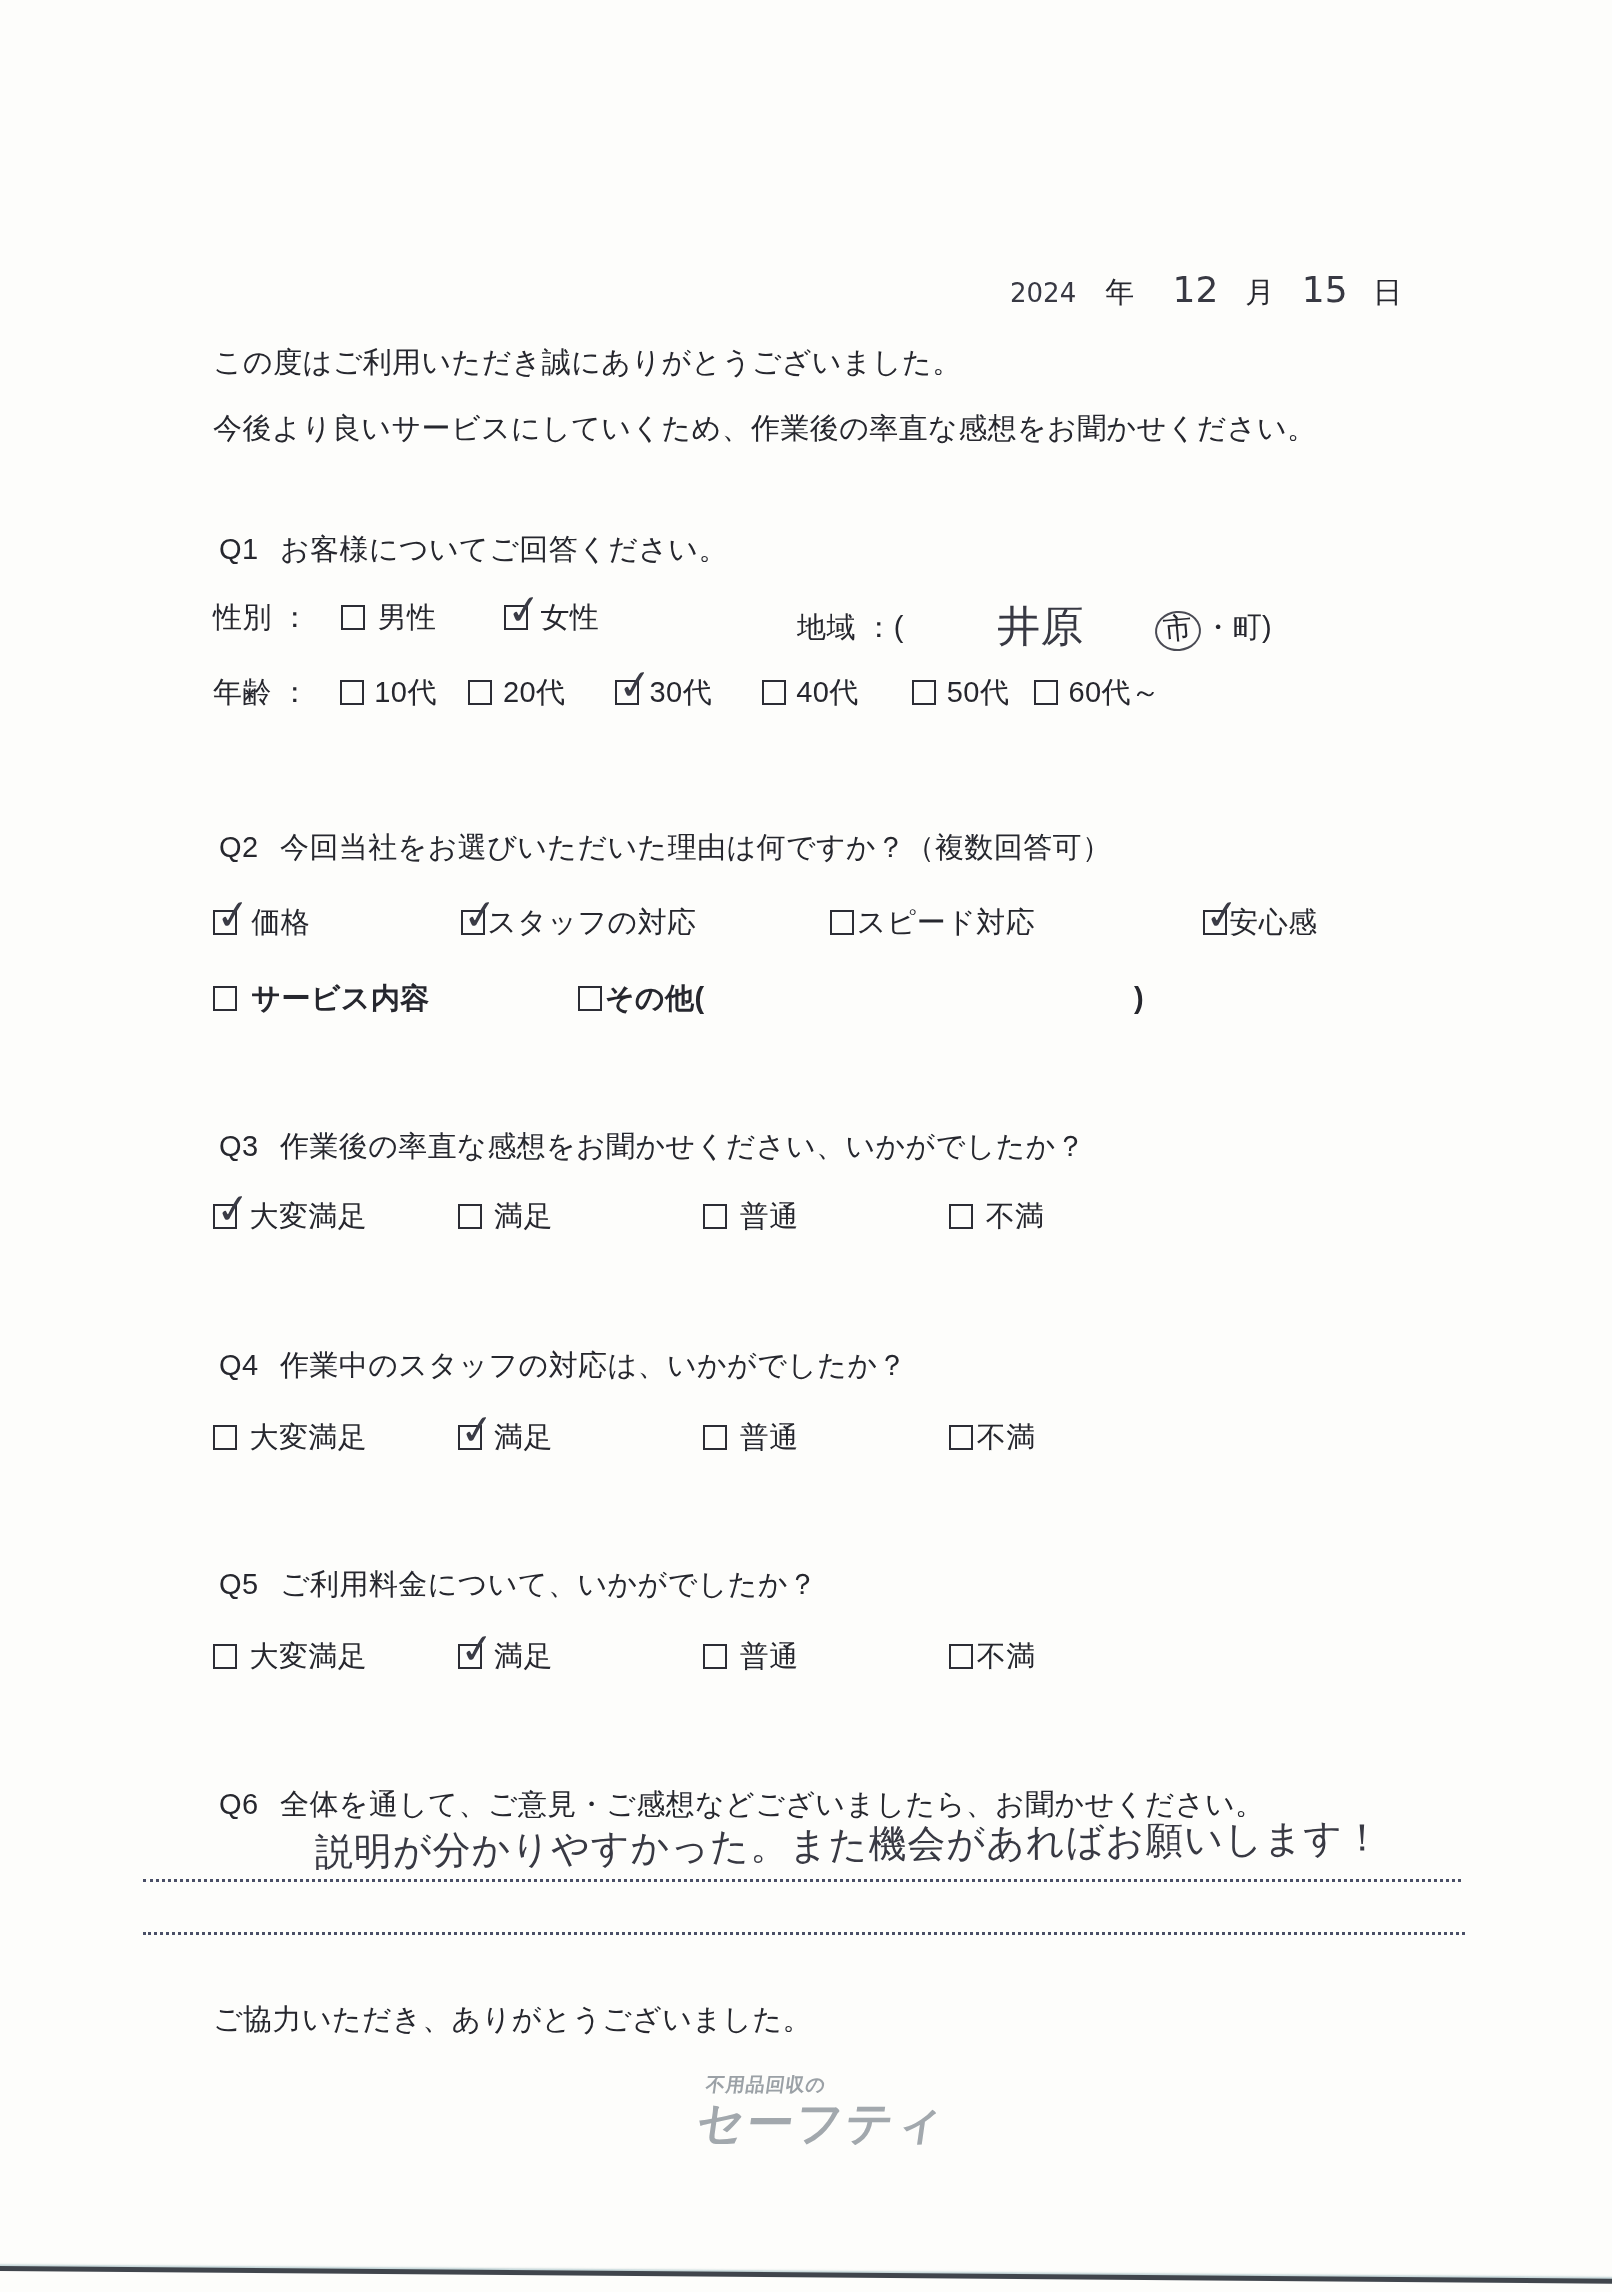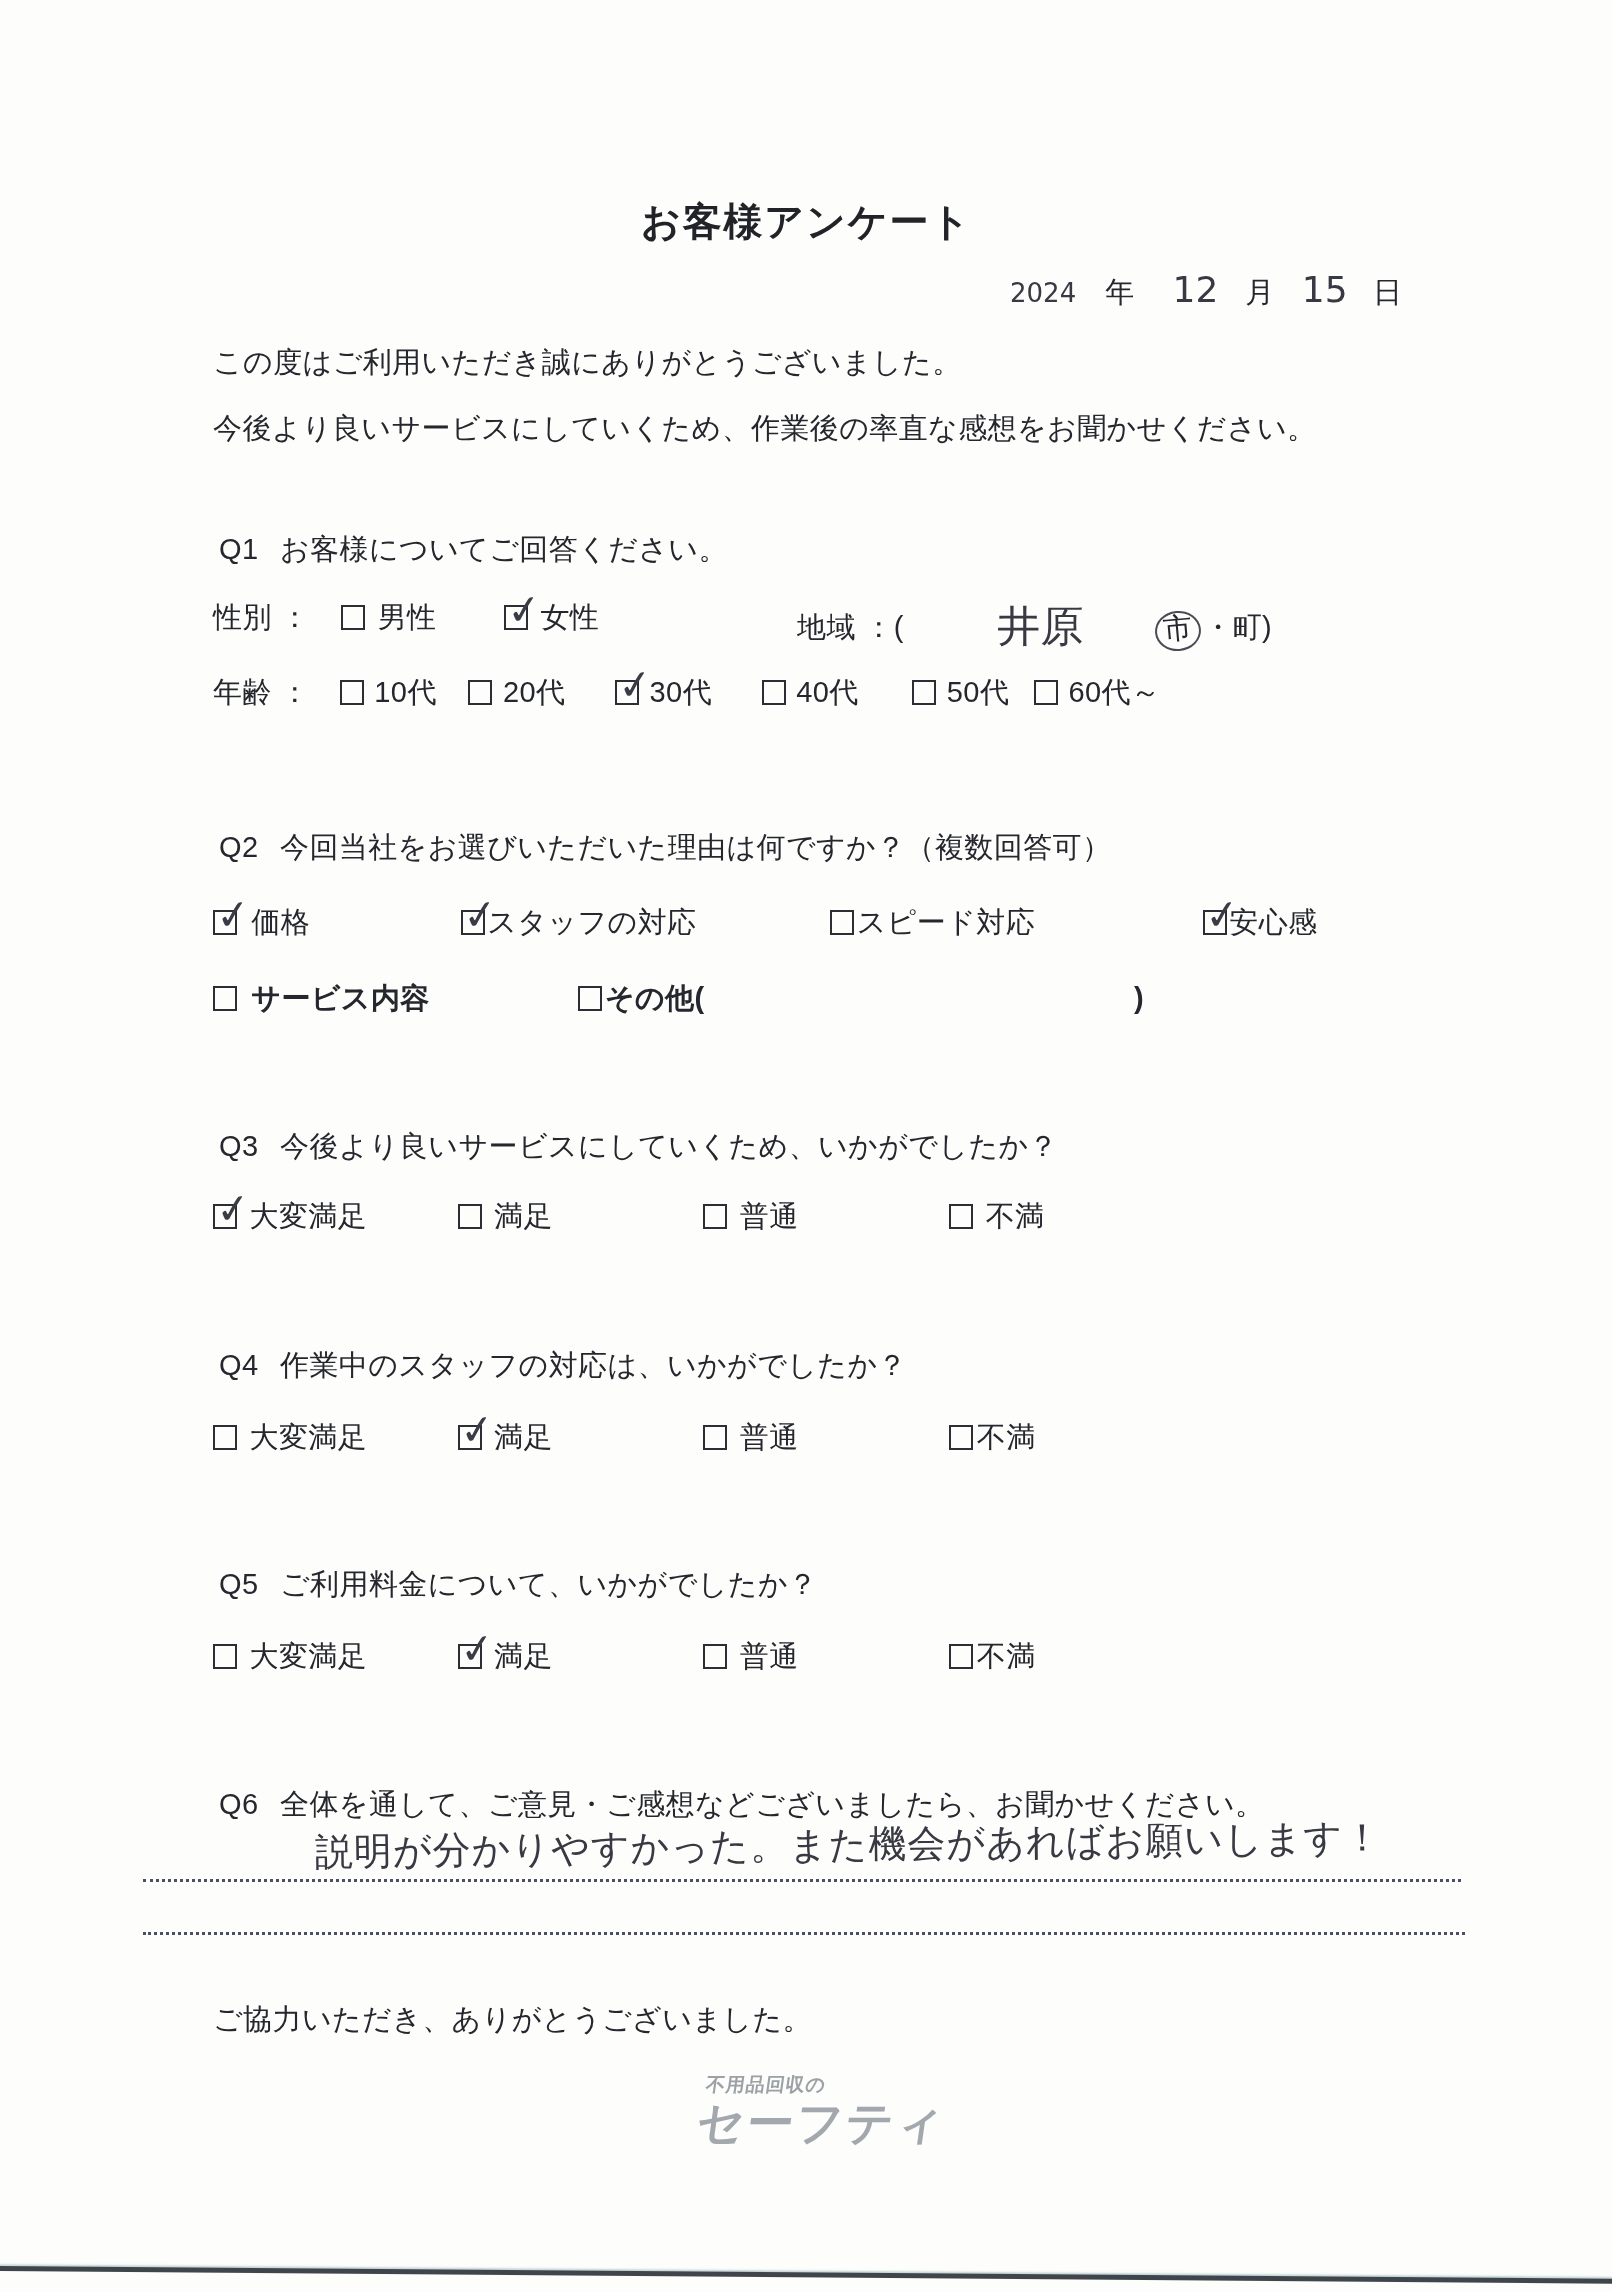--- a/index.html
+++ b/index.html
@@ -45,21 +45,20 @@
     position:absolute; left:-3.6px; top:2266px; width:1621px; height:4.5px;
     background:#40454c; transform:rotate(0.45deg); transform-origin:left center;
     box-shadow:0 -1.8px 1.8px rgba(90,140,150,0.35);
   }
 </style>
 </head>
 <body>
 
 <div class="page">
 
-  <div class="row title" style="top:195px; left:0;">お客様アンケート</div>
 
   <div class="row" style="top:269px; left:1010px;">
     <span class="hand" style="font-size:26px;">2024</span>
     <span class="t" style="margin-left:25px;">年</span>
     <span class="hand" style="font-size:36px; margin-left:34px;">12</span>
     <span class="t" style="margin-left:23px;">月</span>
     <span class="hand" style="font-size:36px; margin-left:23px;">15</span>
     <span class="t" style="margin-left:21.5px;">日</span>
   </div>
 
@@ -131,21 +130,21 @@
     <span class="opt">
       <span class="cb" style="margin-right:14.3px;"></span><span class="lbl">サービス内容</span>
     </span>
     <span class="opt" style="margin-left:140px;">
       <span class="cb" style="margin-right:2.7px;"></span><span class="lbl">その他(</span>
     </span>
     <span style="margin-left:421px;">)</span>
   </div>
 
   <div class="row t" style="top:1127px; left:219px;">
-    <span class="qnum">Q3</span><span>今後より良いサービスにしていくため、いかがでしたか？</span>
+    <span class="qnum">Q3</span><span>作業後の率直な感想をお聞かせください、いかがでしたか？</span>
   </div>
   <div class="row t" style="top:1197px; left:213px;">
     <span class="opt">
       <span class="cb" style="margin-right:12.5px;"><span class="tick">✓</span></span><span class="lbl">大変満足</span>
     </span>
     <span class="opt" style="margin-left:82px;">
       <span class="cb" style="margin-right:12.5px;"></span><span class="lbl">満足</span>
     </span>
     <span class="opt" style="margin-left:142px;">
       <span class="cb" style="margin-right:12.5px;"></span><span class="lbl">普通</span>

